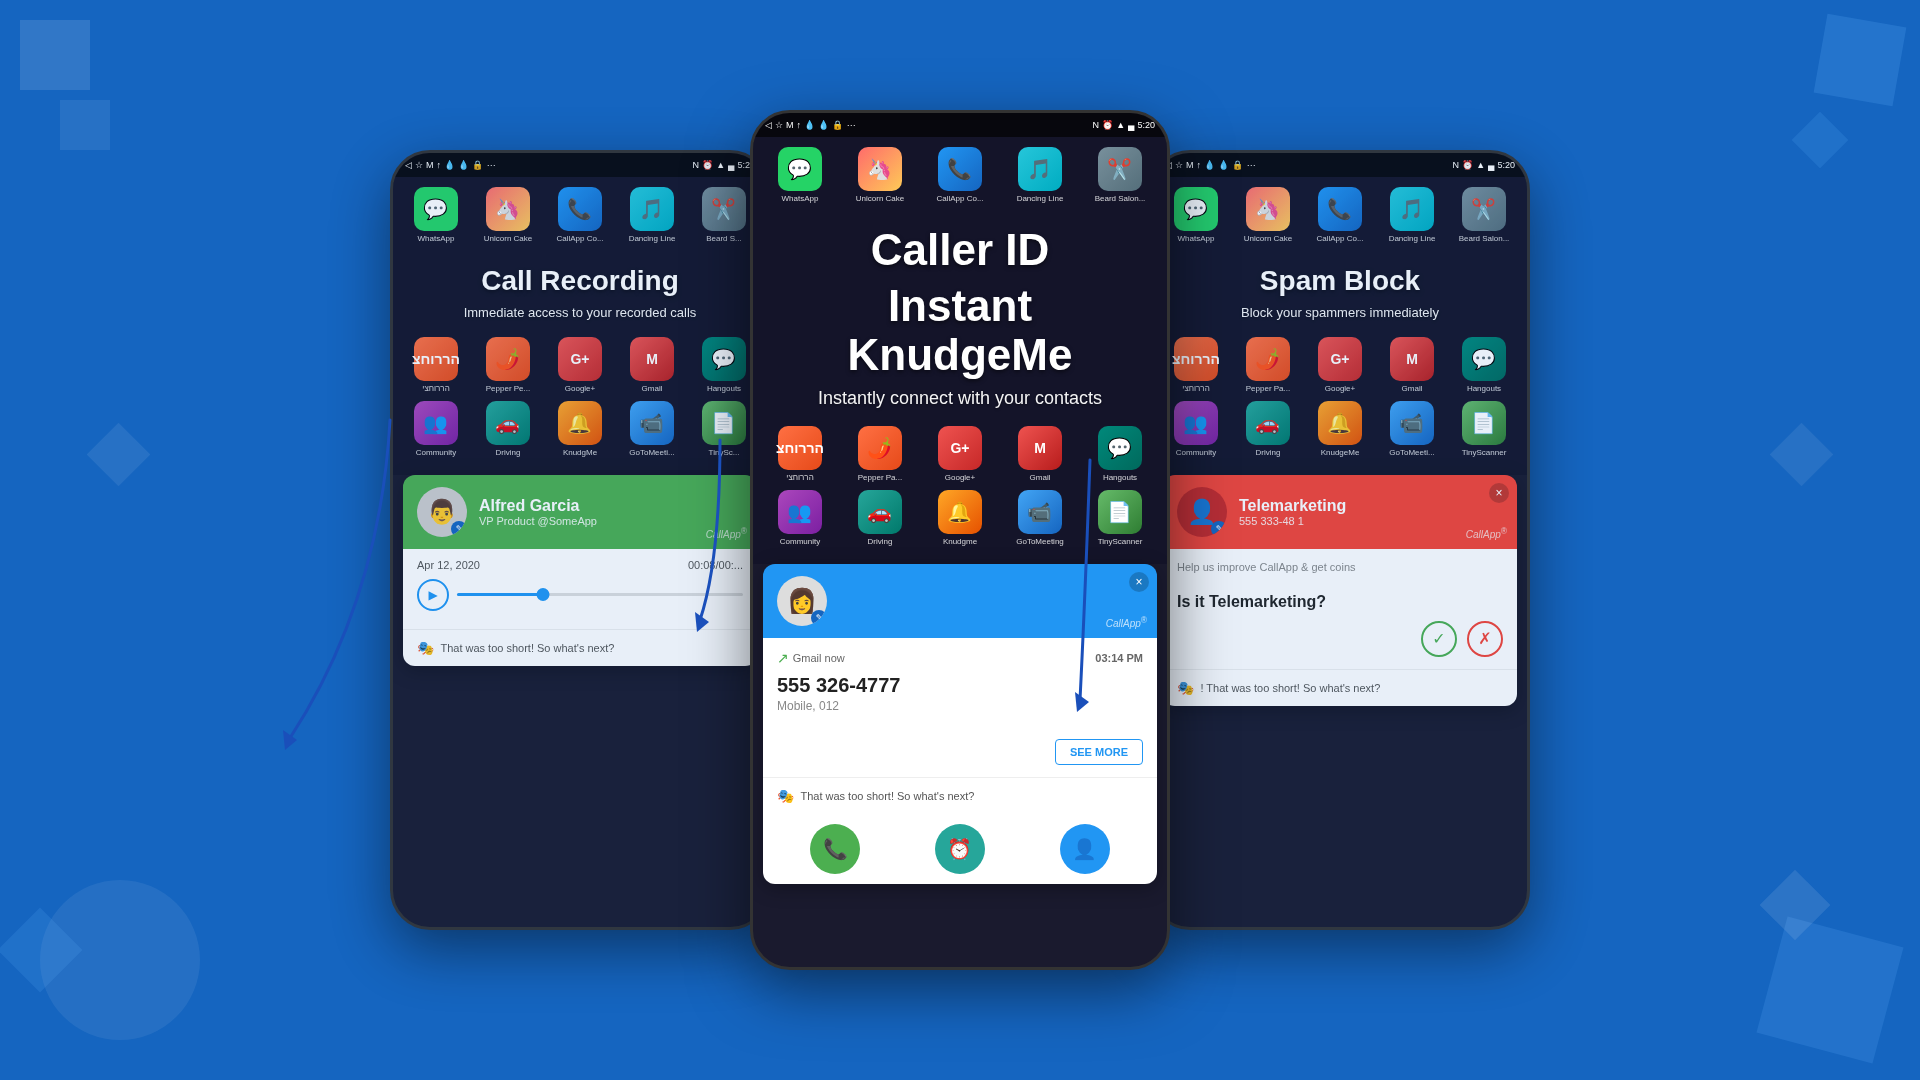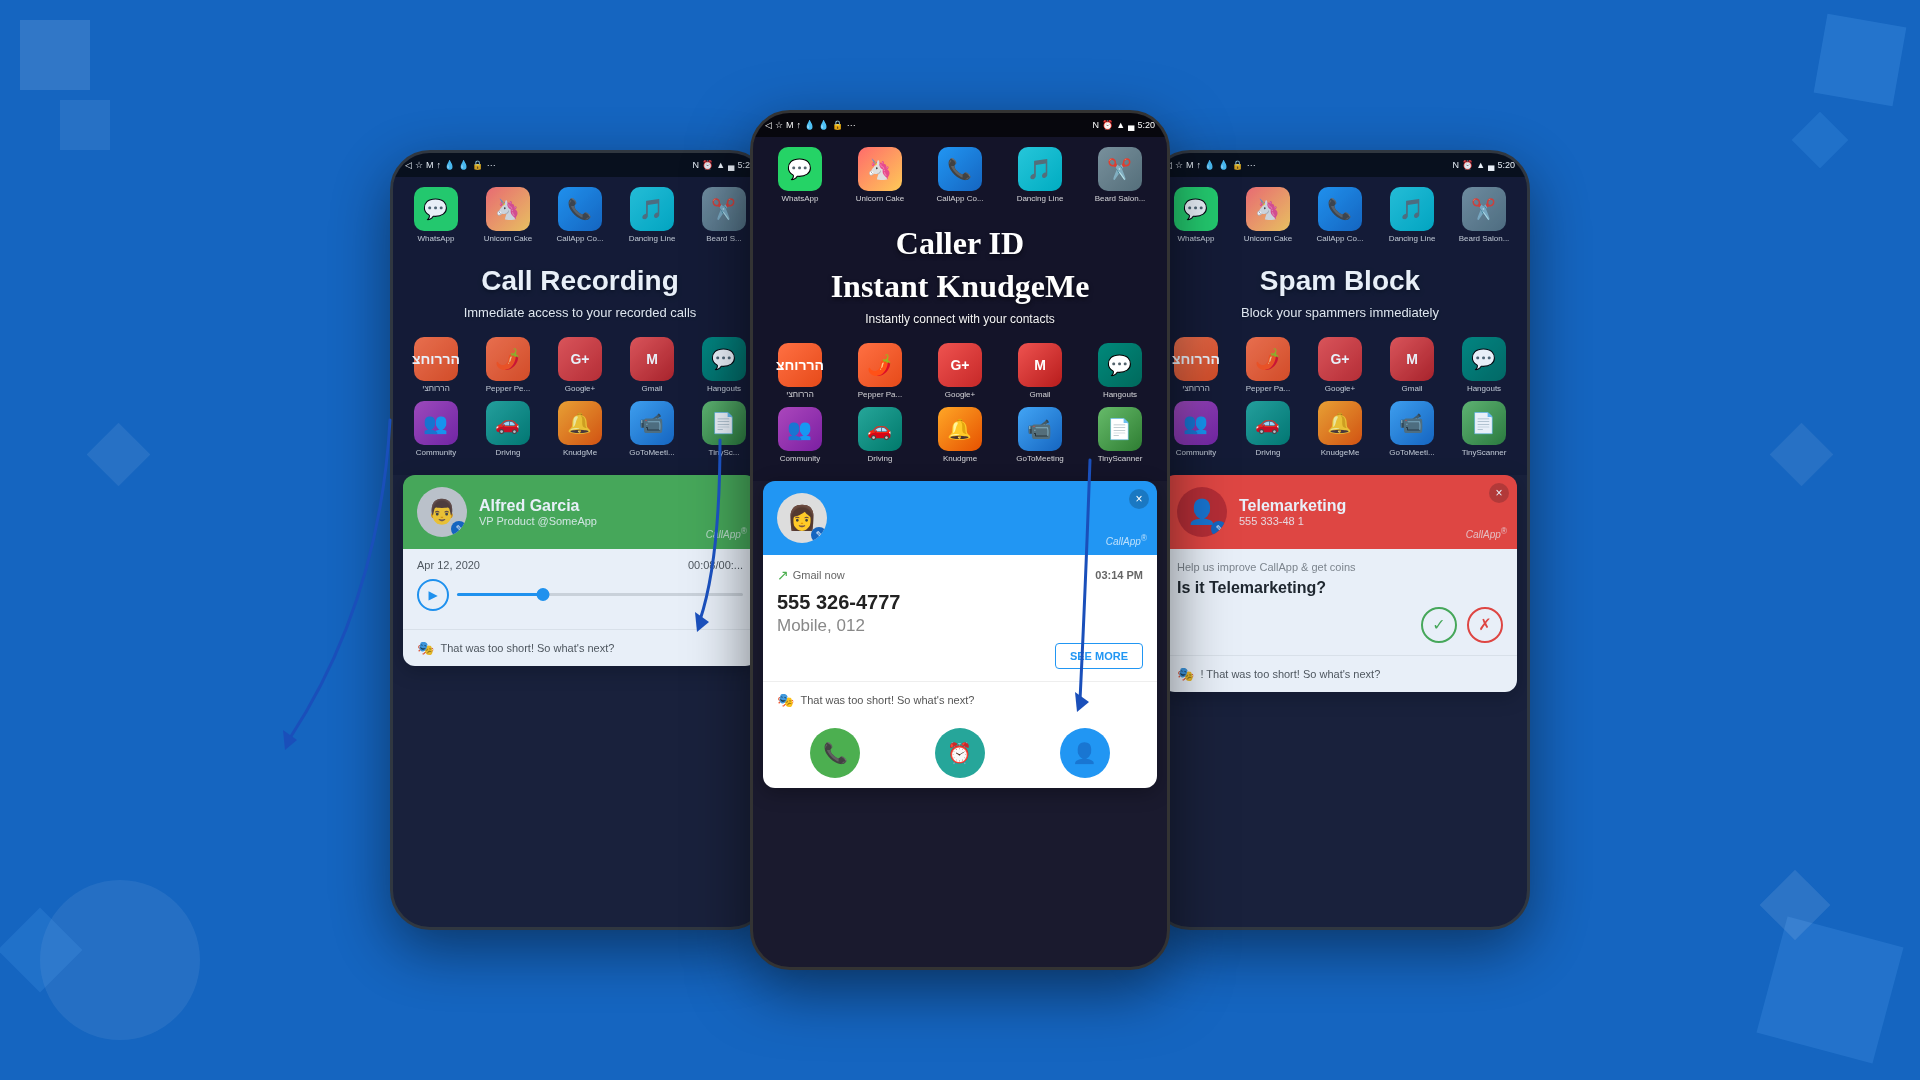--- a/index.html
+++ b/index.html
@@ -126,22 +126,22 @@
     }
     .feature-subtitle {
       font-size: 13px;
       font-weight: 400;
       opacity: 0.95;
       text-shadow: 0 1px 3px rgba(0,0,0,0.5);
       line-height: 1.3;
     }
 
     
-    .phone-mockup.center .feature-title { font-size: 32px; font-family: Liberation Serif, serif; }
-    .phone-mockup.center .feature-subtitle { font-size: 12px; }
+    .phone-mockup.center .feature-title { font-size: 44px; }
+    .phone-mockup.center .feature-subtitle { font-size: 18px; }
 
     
     .caller-card {
       margin: 0 10px;
       border-radius: 12px;
       overflow: hidden;
       box-shadow: 0 4px 20px rgba(0,0,0,0.3);
     }
     .caller-card-header {
       display: flex;
@@ -241,23 +241,23 @@
       color: #666;
       font-weight: bold;
     }
     .call-number {
       font-size: 20px;
       font-weight: 700;
       color: #222;
       margin-bottom: 2px;
     }
     .call-type {
-      font-size: 17px;
+      font-size: 12px;
       color: #888;
-      margin-bottom: 7px;
+      margin-bottom: 26px;
     }
     .see-more-btn {
       border: 1px solid #2196f3;
       color: #2196f3;
       padding: 6px 14px;
       border-radius: 4px;
       font-size: 11px;
       font-weight: 600;
       float: right;
       background: white;
@@ -320,21 +320,21 @@
     }
 
     
     .spam-section {
       background: white;
       padding: 12px 14px;
     }
     .spam-help-text {
       font-size: 11px;
       color: #888;
-      margin-bottom: 6px;
+      margin-bottom: 20px;
     }
     .spam-question {
       font-size: 16px;
       font-weight: 700;
       color: #222;
       margin-bottom: 10px;
     }
     .spam-buttons {
       display: flex;
       gap: 10px;

